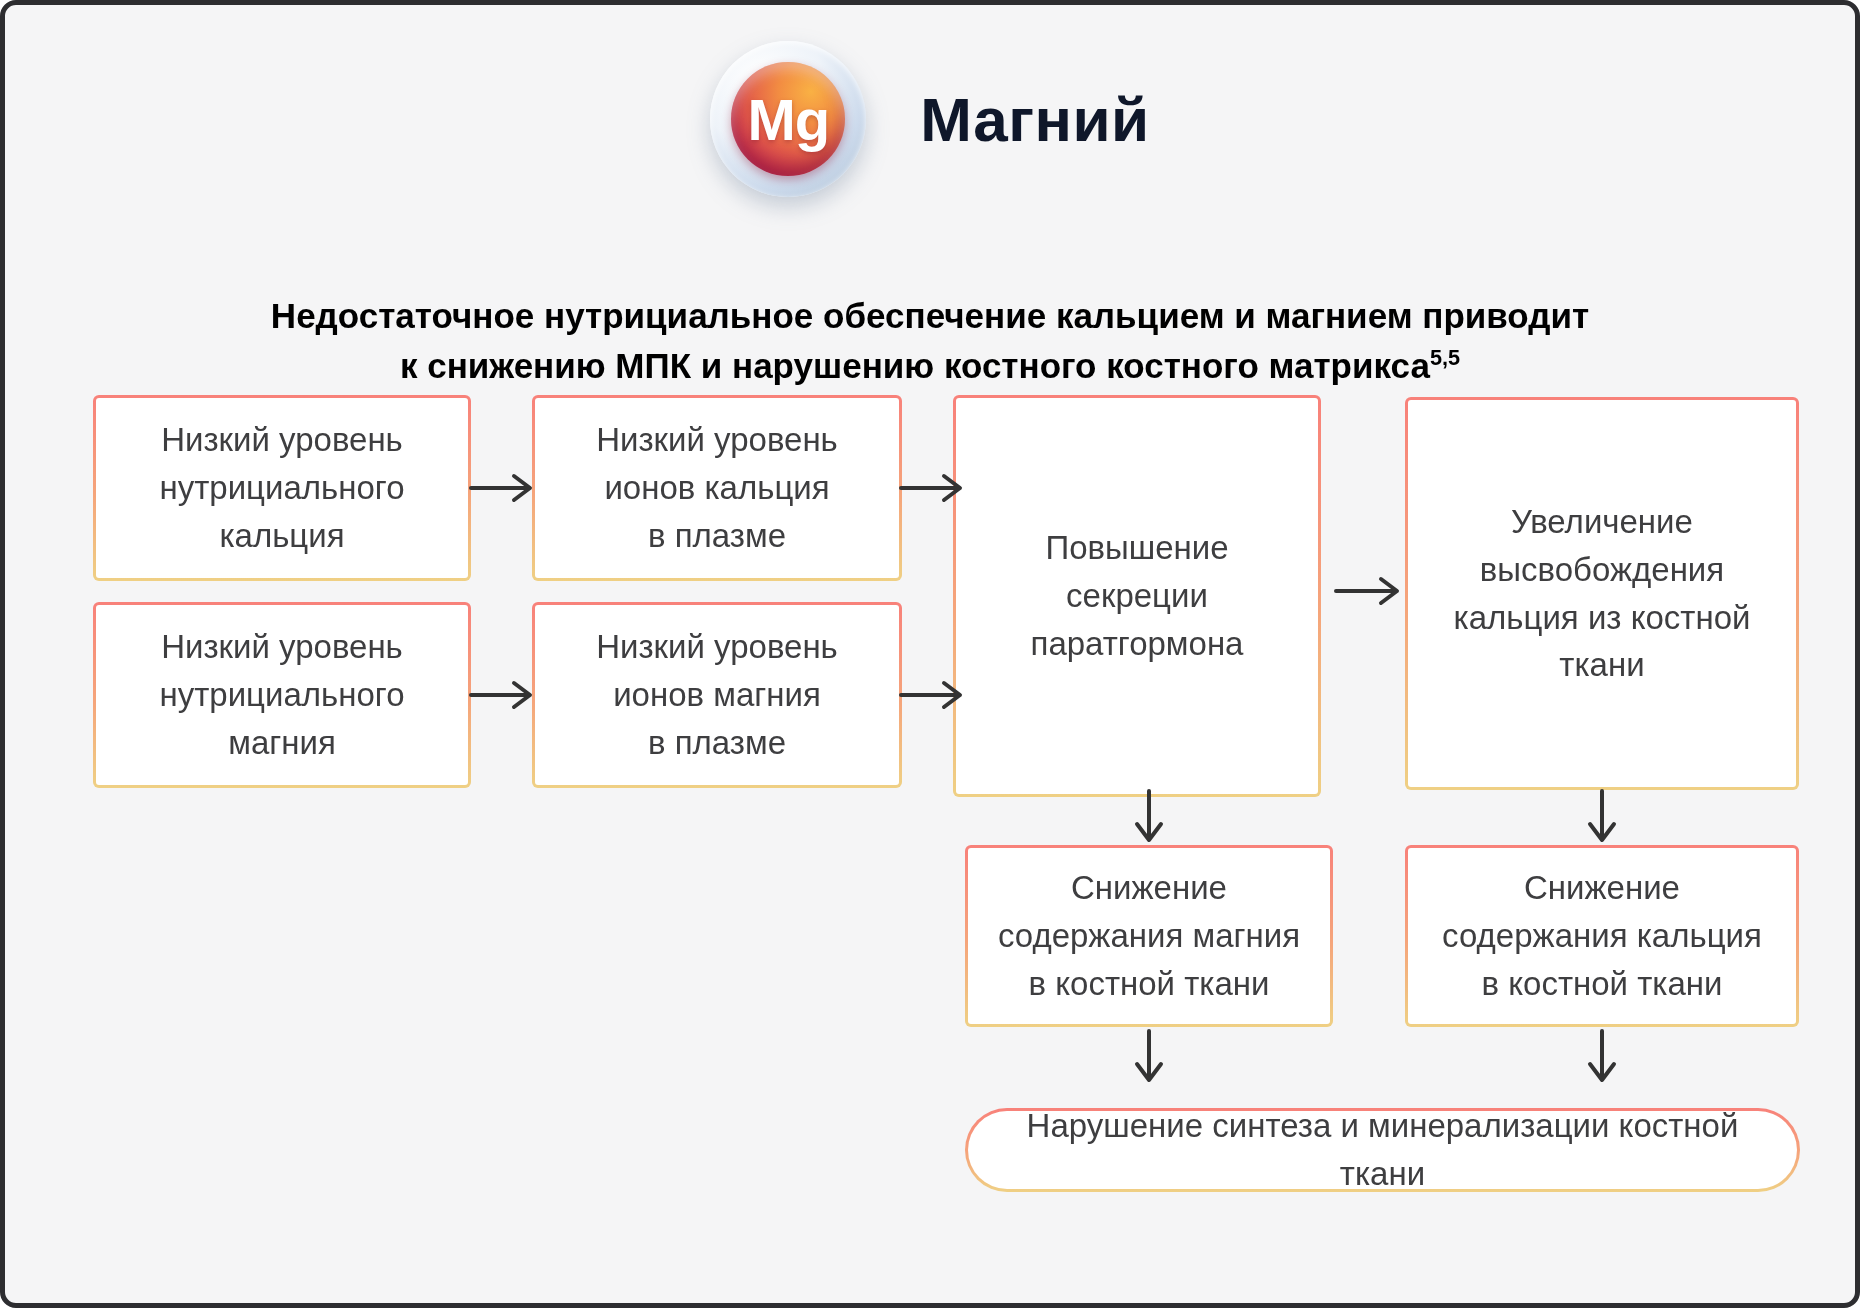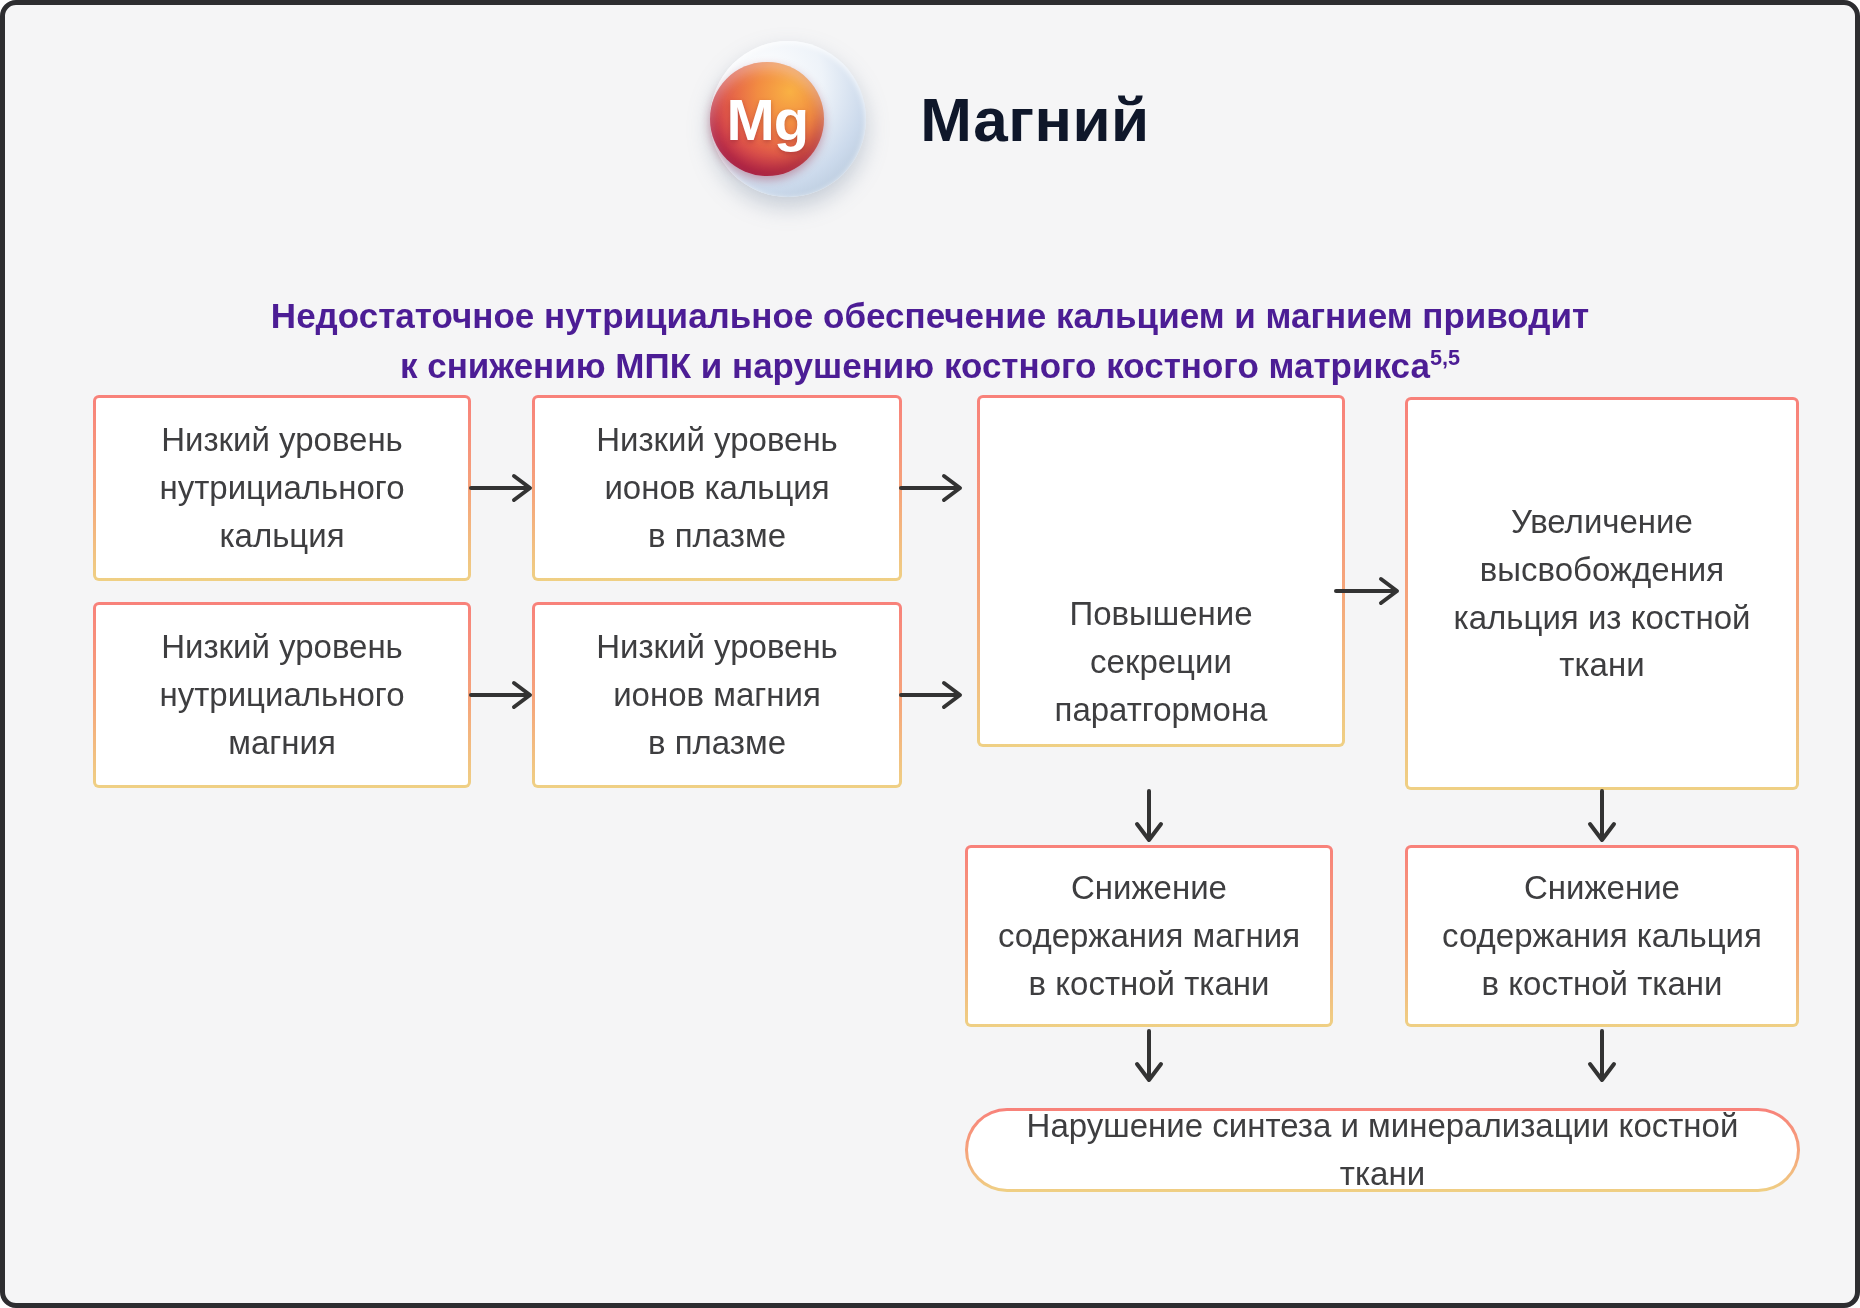--- a/index.html
+++ b/index.html
@@ -6,34 +6,34 @@
   .canvas{
     position:relative;width:1860px;height:1308px;box-sizing:border-box;
     background:#f5f5f6;border:5px solid #2d2d30;border-radius:16px;overflow:hidden;
   }
   
   .header{position:absolute;top:36px;left:0;width:100%;display:flex;justify-content:center;align-items:center;gap:54px;}
   .logo{
     position:relative;width:156px;height:156px;border-radius:50%;
     background:radial-gradient(circle at 32% 26%, #ffffff 0%, #eef3f9 40%, #ccdaec 68%, #a9bccf 100%);
     box-shadow:0 10px 22px rgba(110,130,155,.35), inset 0 2px 6px rgba(255,255,255,.9);
-    display:flex;align-items:center;flex:0 0 auto;
+    display:flex;align-items:center;justify-content:center;flex:0 0 auto;
   }
   .logo-core{
     width:114px;height:114px;border-radius:50%;
     background:radial-gradient(circle at 70% 26%, #f9b144 0%, #f28c42 28%, #e35c49 55%, #cd3450 78%, #a31c4d 100%);
     box-shadow:inset 0 8px 12px rgba(255,255,255,.35), inset 0 -10px 18px rgba(110,0,45,.45), 0 4px 10px rgba(150,40,70,.4);
     display:flex;align-items:center;justify-content:center;
   }
   .logo-core span{color:#ffffff;font-size:58px;font-weight:600;letter-spacing:-1px;text-shadow:0 2px 4px rgba(120,20,50,.35);}
   .app-title{font-size:62px;font-weight:700;color:#0f172a;letter-spacing:.5px;}
   
   .subtitle{
     position:absolute;top:286px;left:0;width:100%;text-align:center;
-    font-size:35px;font-weight:700;color:#4c1d95;line-height:1.42;
+    font-size:35px;font-weight:700;color:#000000;line-height:1.42;
   }
   .subtitle sup{font-size:.62em;font-weight:700;}
   
   .fbox{
     position:absolute;box-sizing:border-box;border:3px solid transparent;border-radius:6px;
     background:linear-gradient(#ffffff,#ffffff) padding-box,
                linear-gradient(180deg,#f8817a 0%,#f5a67b 55%,#efd084 100%) border-box;
     display:flex;align-items:center;justify-content:center;text-align:center;
     font-size:33px;color:#3e3e40;line-height:1.45;white-space:pre-line;padding:10px 18px;
   }
@@ -66,21 +66,21 @@
 кальция</span></div>
   <div class="fbox" style="left:527px;top:390px;width:370px;height:186px;"><span>Низкий уровень
 ионов кальция
 в плазме</span></div>
   <div class="fbox" style="left:88px;top:597px;width:378px;height:186px;"><span>Низкий уровень
 нутрициального
 магния</span></div>
   <div class="fbox" style="left:527px;top:597px;width:370px;height:186px;"><span>Низкий уровень
 ионов магния
 в плазме</span></div>
-  <div class="fbox" style="left:972px;top:390px;width:368px;height:352px;align-items:flex-end;"><span>Повышение
+  <div class="fbox" style="left:948px;top:390px;width:368px;height:402px;"><span>Повышение
 секреции
 паратгормона</span></div>
   <div class="fbox" style="left:1400px;top:392px;width:394px;height:393px;"><span>Увеличение
 высвобождения
 кальция из костной
 ткани</span></div>
   <div class="fbox" style="left:960px;top:840px;width:368px;height:182px;"><span>Снижение
 содержания магния
 в костной ткани</span></div>
   <div class="fbox" style="left:1400px;top:840px;width:394px;height:182px;"><span>Снижение

